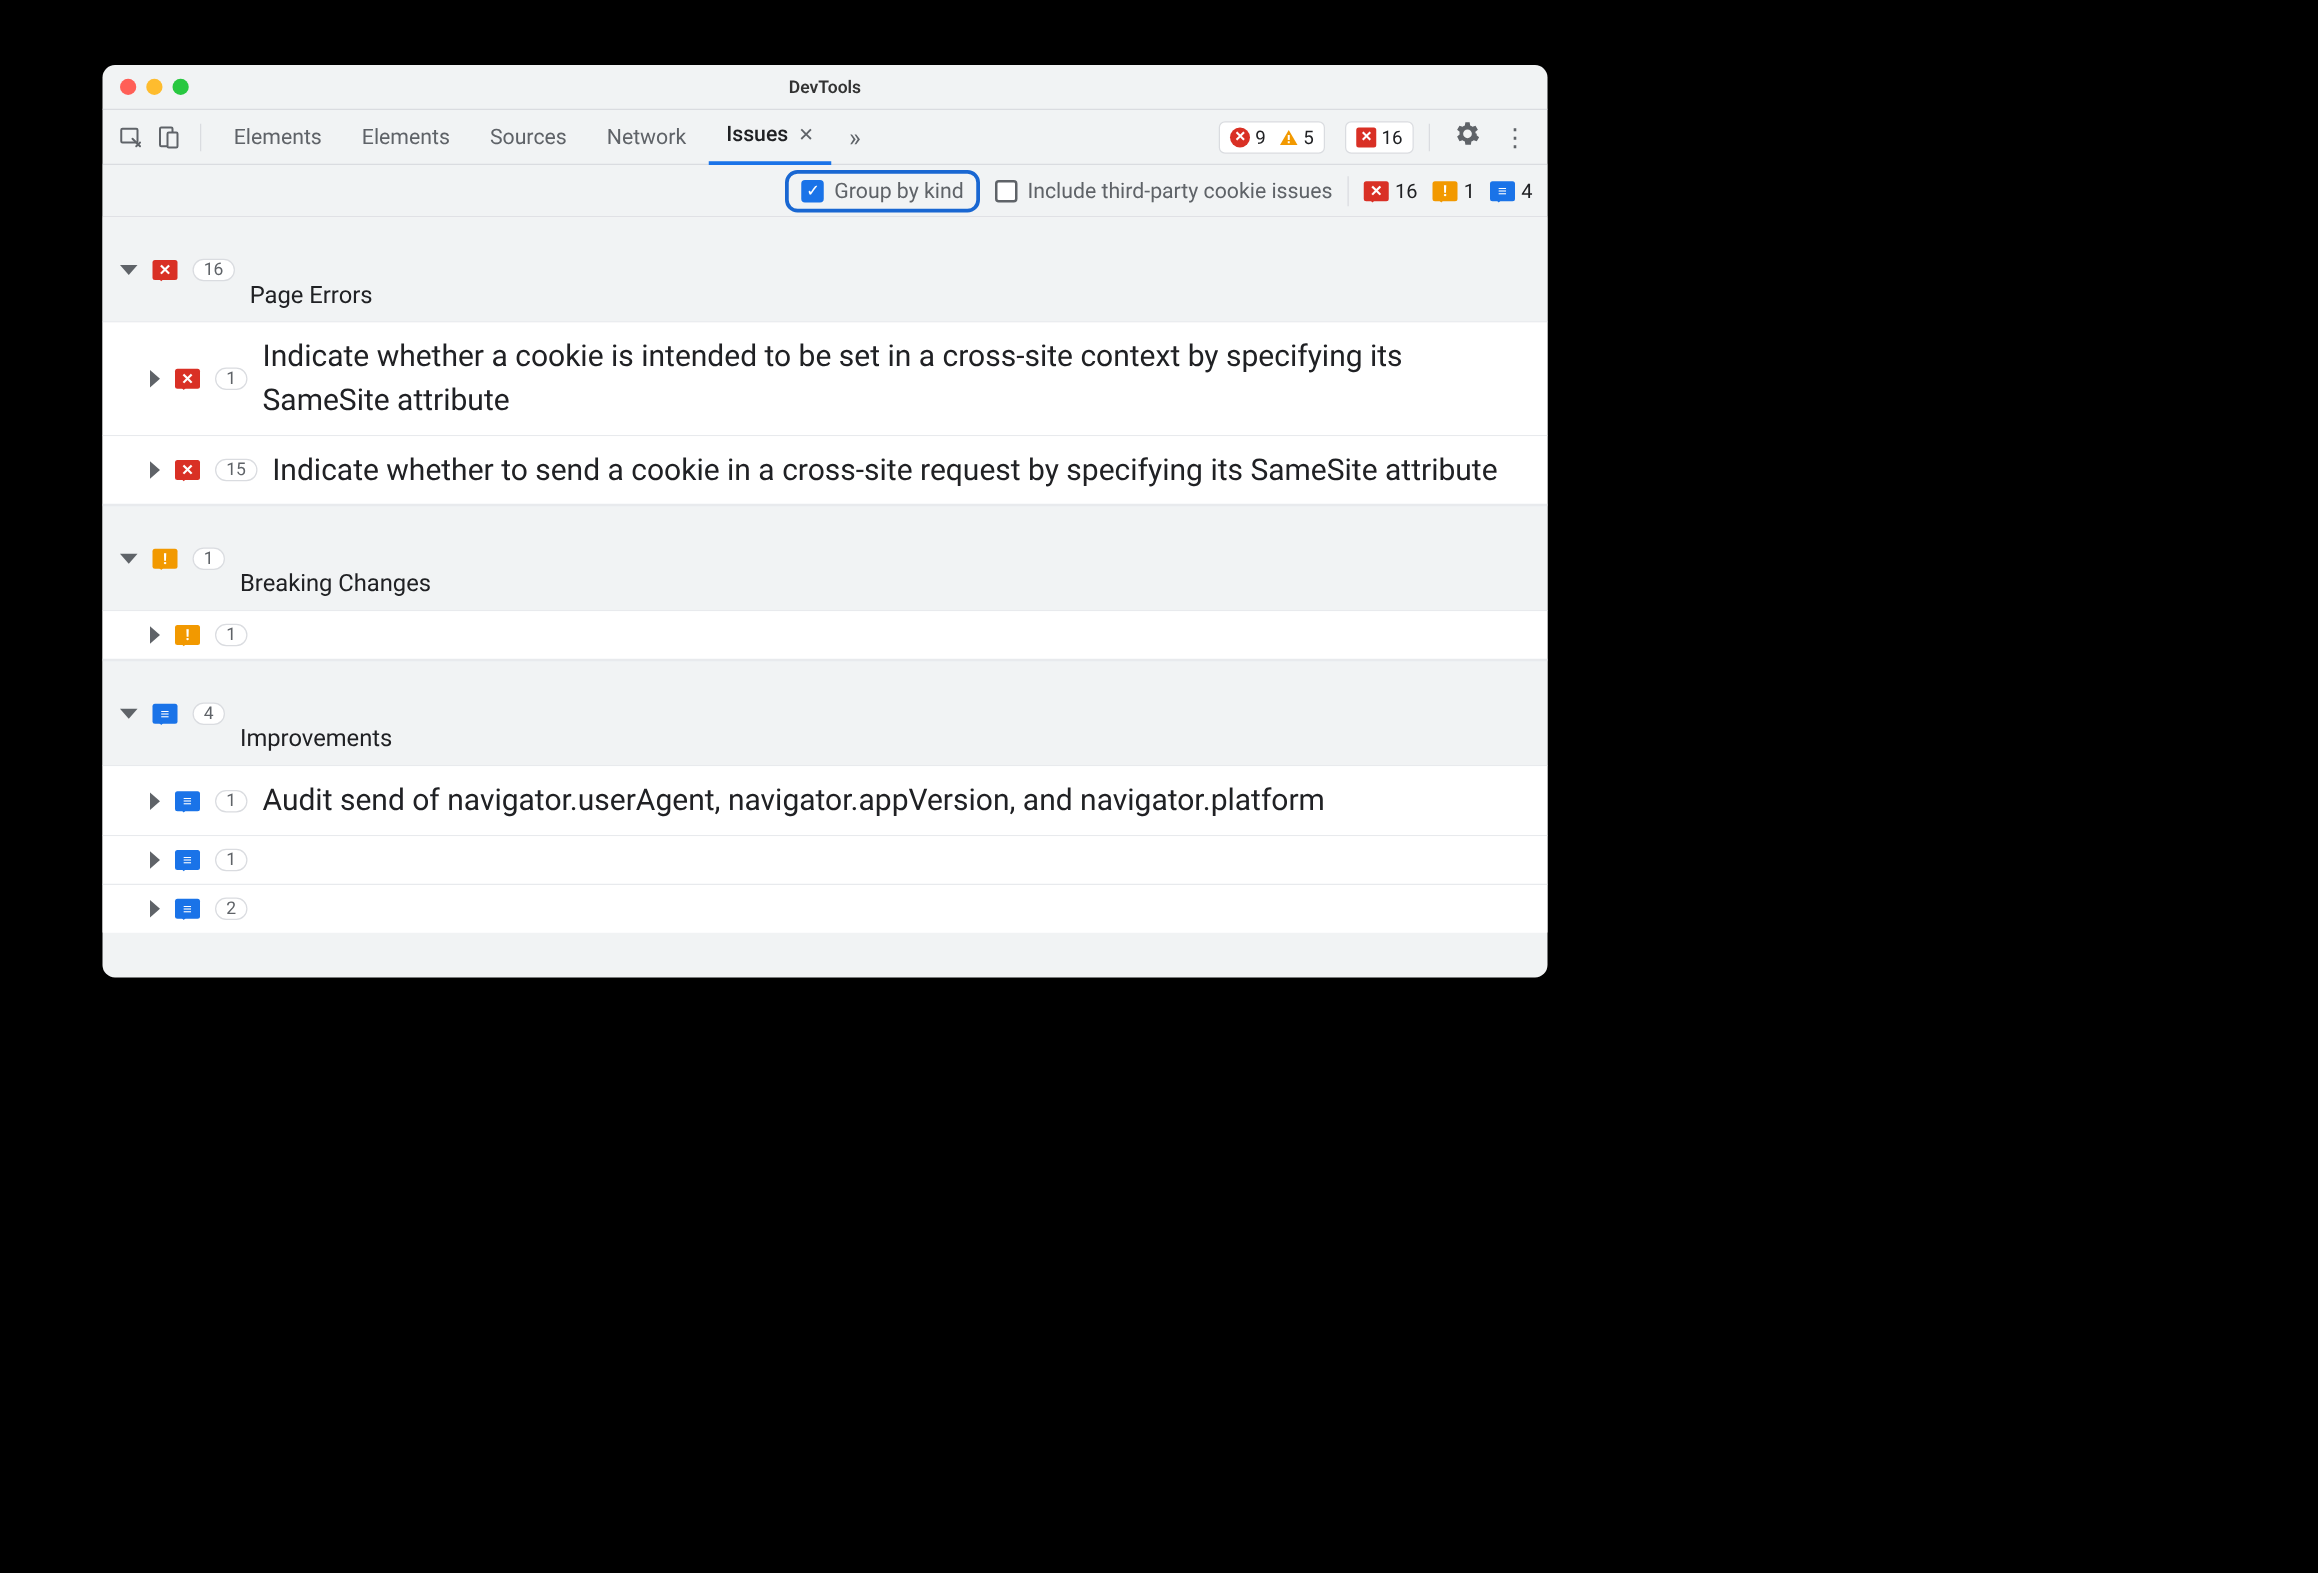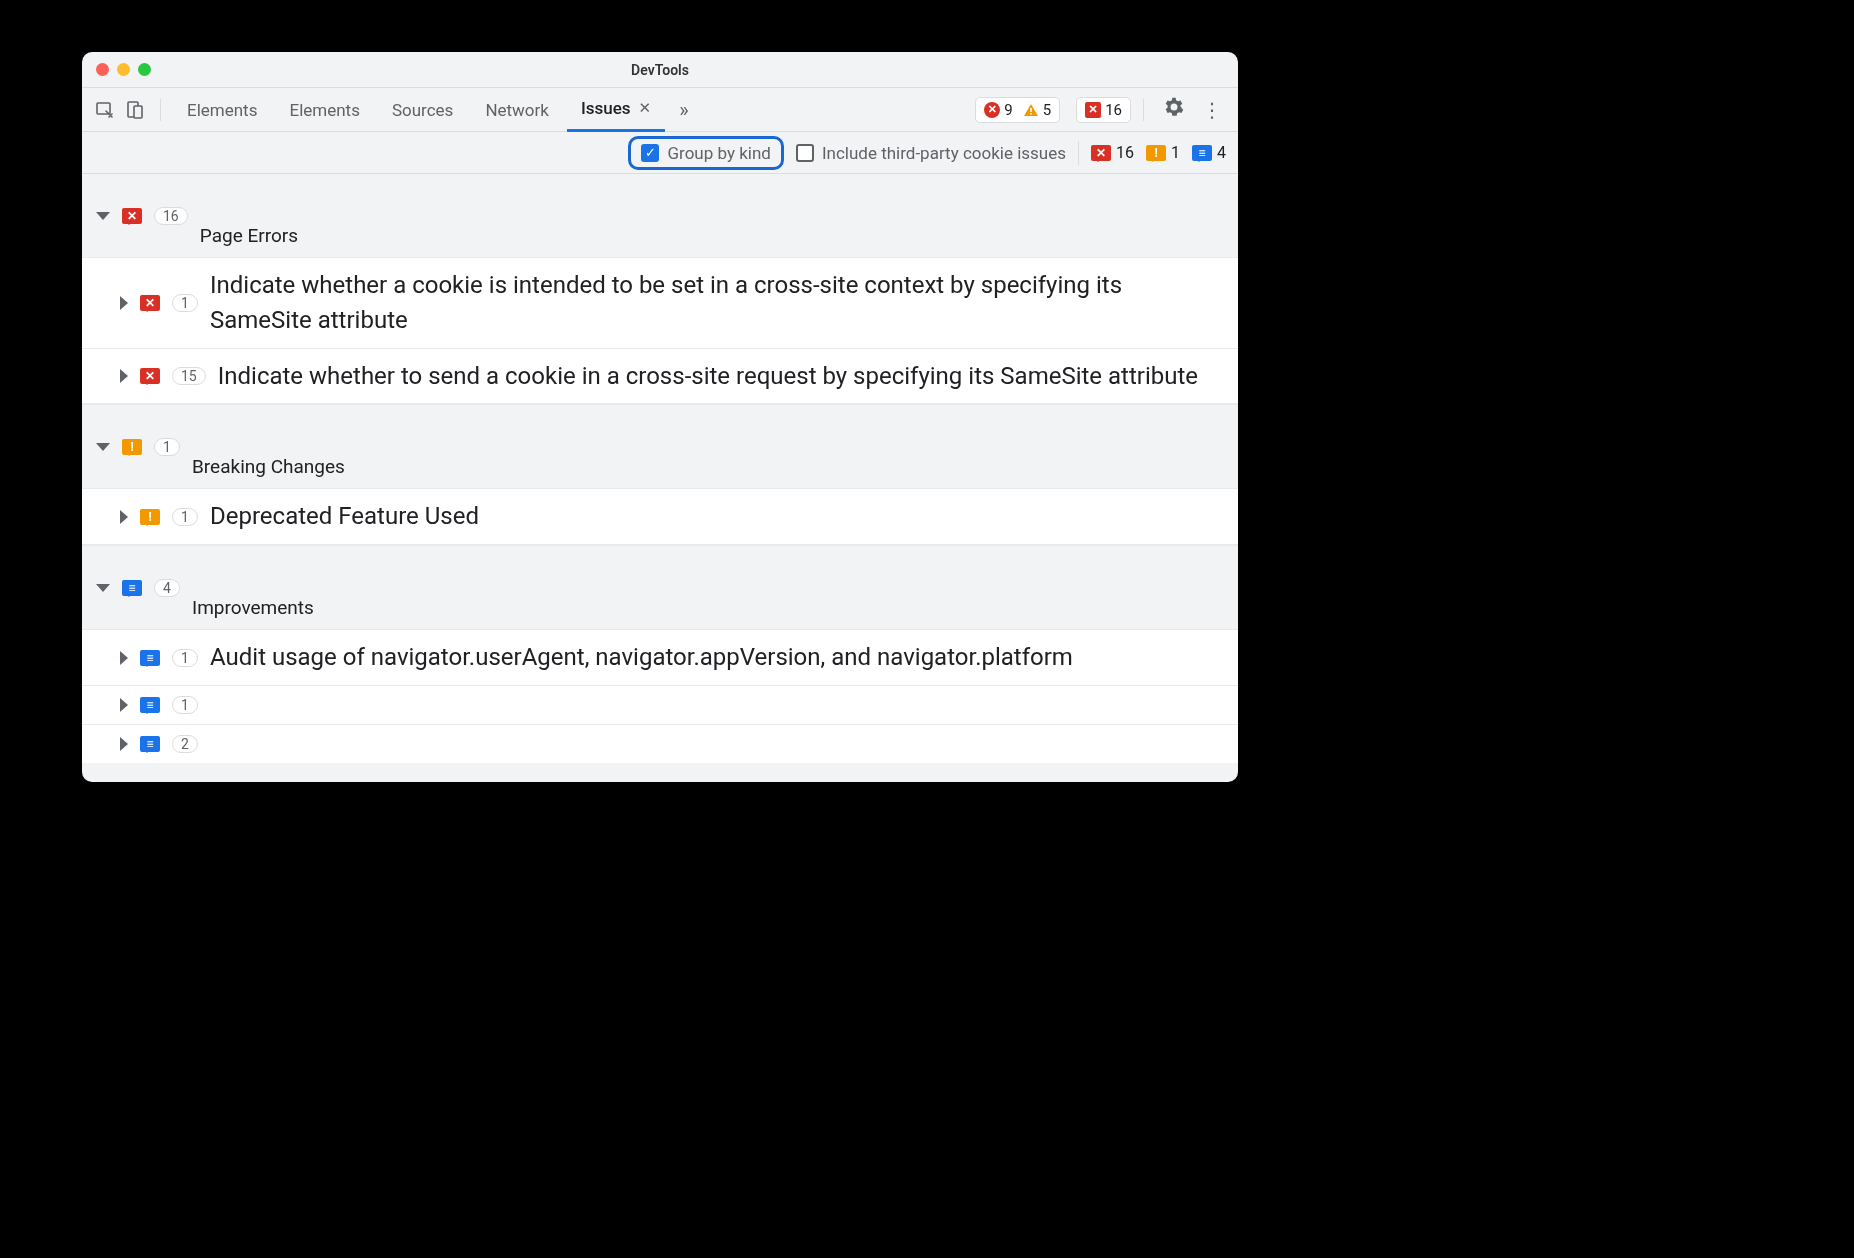--- a/index.html
+++ b/index.html
@@ -201,34 +201,33 @@
     <div class="group-header">
       <span class="tri"></span>
       <span class="speech orange">!</span>
       <span class="pill">1</span>
       <span class="gh-title">Breaking Changes</span>
     </div>
     <div class="issue-row">
       <span class="tri right"></span>
       <span class="speech orange">!</span>
       <span class="pill">1</span>
-      <span class="issue-title">Deprecated Feature Used</span>
     </div>
 
     <div class="group-header">
       <span class="tri"></span>
       <span class="speech blue">≡</span>
       <span class="pill">4</span>
       <span class="gh-title">Improvements</span>
     </div>
     <div class="issue-row">
       <span class="tri right"></span>
       <span class="speech blue">≡</span>
       <span class="pill">1</span>
-      <span class="issue-title">Audit usage of navigator.userAgent, navigator.appVersion, and navigator.platform</span>
+      <span class="issue-title">Audit send of navigator.userAgent, navigator.appVersion, and navigator.platform</span>
     </div>
     <div class="issue-row">
       <span class="tri right"></span>
       <span class="speech blue">≡</span>
       <span class="pill">1</span>
     </div>
     <div class="issue-row">
       <span class="tri right"></span>
       <span class="speech blue">≡</span>
       <span class="pill">2</span>

